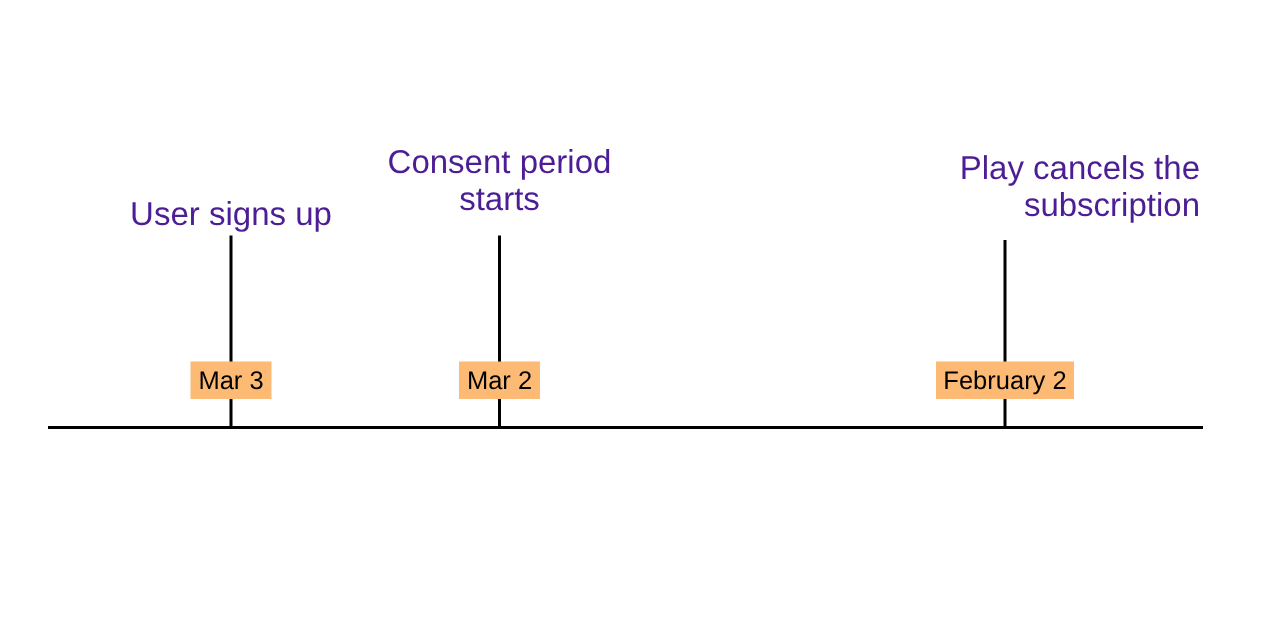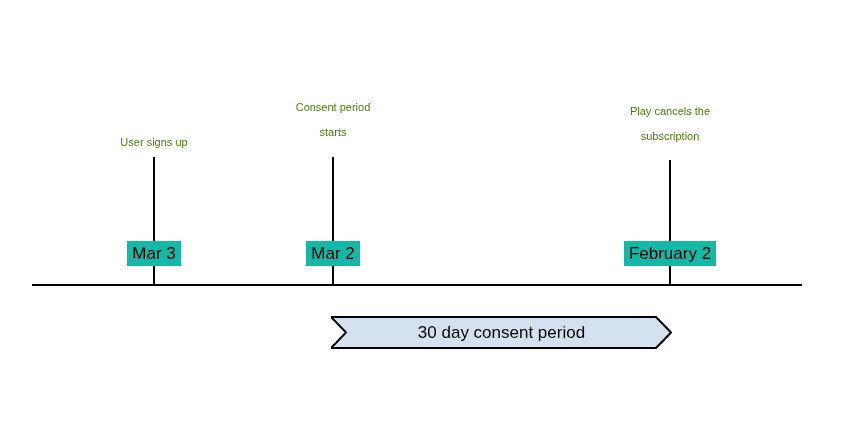--- a/index.html
+++ b/index.html
@@ -41,51 +41,51 @@
     left: -1px;
     width: 0;
     height: 128px;
     border-left: 2px solid #000000;
   }
   .event-title {
     position: absolute;
     width: 260px;
     left: -130px;
     text-align: center;
-    font-size: 11px;
+    font-size: 22px;
     line-height: 25px;
-    color: #4d7c0f;
+    color: #4c1d95;
     white-space: pre-line;
   }
   .event-date {
     position: absolute;
     left: -60px;
     width: 120px;
     text-align: center;
     font-size: 17px;
     line-height: 22px;
     color: #000000;
   }
   .event-date span {
-    background: #14b8a6;
+    background: #fdba74;
     padding: 3px 5px 3px 5px;
   }
 
   
   .ev-1 { left: 154px; }
   .ev-2 { left: 333px; }
   .ev-3 { left: 670px; }
 
   .ev-1 .event-tick { top: 157px; height: 128px; }
   .ev-2 .event-tick { top: 157px; height: 128px; }
   .ev-3 .event-tick { top: 160px; height: 125px; }
 
   .ev-1 .event-title { top: 114px; margin-top: 16px; }
   .ev-2 .event-title { top: 95px; }
-  .ev-3 .event-title { top: 99px; }
+  .ev-3 .event-title { top: 99px; text-align: right; }
 
   .ev-1 .event-date { top: 243px; }
   .ev-2 .event-date { top: 243px; }
   .ev-3 .event-date { top: 243px; }
 
   
   .banner {
     position: absolute;
     left: 331px;
     top: 316px;
@@ -131,20 +131,14 @@
     <div class="event-date"><span>Mar 2</span></div>
   </div>
 
   <div class="event ev-3">
     <div class="event-title">Play cancels the
 subscription</div>
     <div class="event-tick"></div>
     <div class="event-date"><span>February 2</span></div>
   </div>
 
-  <div class="banner">
-    <svg viewBox="0 0 341 33" preserveAspectRatio="none">
-      <polygon points="0,1 325,1 340,16.5 325,32 0,32 15,16.5" fill="#d3e1f0" stroke="#000000" stroke-width="2" stroke-linejoin="miter"></polygon>
-    </svg>
-    <div class="banner-label">30 day consent period</div>
-  </div>
 
 </div>
 
 </body></html>

